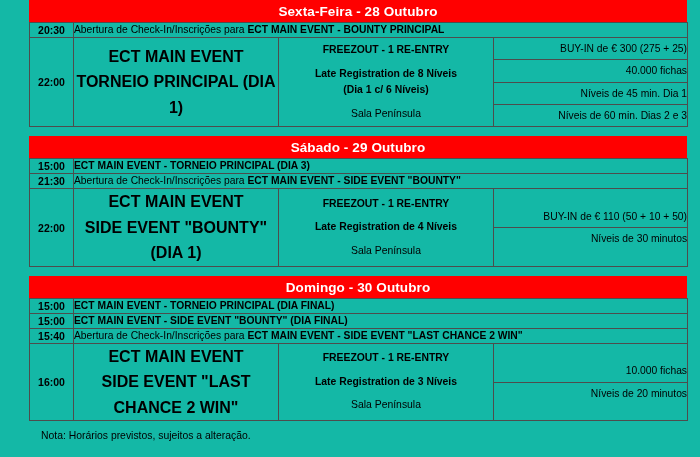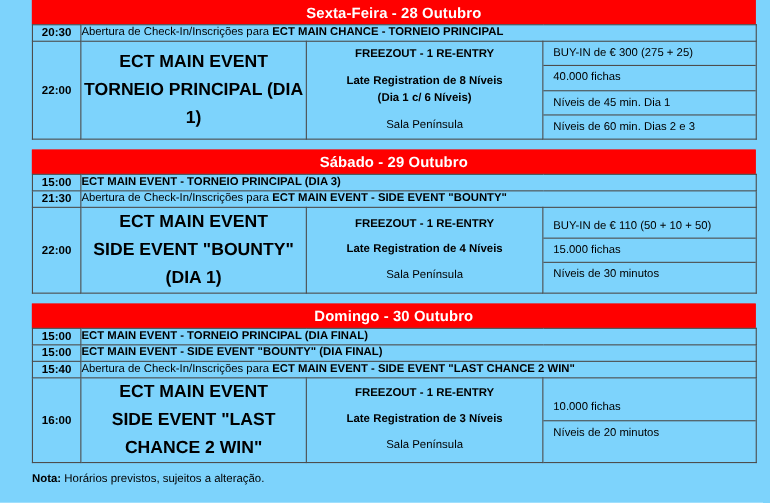--- a/index.html
+++ b/index.html
@@ -11,21 +11,21 @@
     width: 700px;
     height: 457px;
     font-family: "Liberation Sans", sans-serif;
     color: #000000;
     overflow: hidden;
   }
   #page {
     position: relative;
     width: 700px;
     height: 457px;
-    background: #7dd3fc;
+    background: #14b8a6;
   }
   .schedule-wrap {
     position: absolute;
     left: 29px;
     top: 0px;
     width: 658px;
   }
   .day-block {
     width: 100%;
     margin-bottom: 9px;
@@ -99,36 +99,36 @@
     width: 100%;
     height: 100%;
     border-collapse: collapse;
     table-layout: fixed;
   }
   table.info-table td {
     border: 0;
     border-bottom: 1px solid #4d4d4d;
     padding: 4px 0 4px 9px;
     font-size: 10.3px;
-    text-align: left;
+    text-align: right;
     vertical-align: middle;
     line-height: 1.3;
   }
   table.info-table tr:last-child td {
     border-bottom: 0;
   }
 
   .note {
     position: absolute;
     left: 29px;
     top: 430px;
     font-size: 10.4px;
     color: #000;
   }
-  .note .nb { font-weight: bold; }
+  .note .nb { font-weight: normal; margin-left: 12px; }
   .note .nn { font-weight: normal; }
 </style>
 </head>
 <body>
 
 <div id="page">
 
   <div class="schedule-wrap">
 
     <div class="day-block">
@@ -137,21 +137,21 @@
         <colgroup>
           <col class="col-time">
             <col class="col-event">
             <col class="col-format">
             <col class="col-info">
         </colgroup>
         <tbody>
           <tr>
             <td class="time-cell">20:30</td>
             <td class="simple-cell" colspan="3">
-              <span class="n">Abertura de Check-In/Inscrições para </span><span class="b">ECT MAIN CHANCE - TORNEIO PRINCIPAL</span>
+              <span class="n">Abertura de Check-In/Inscrições para </span><span class="b">ECT MAIN EVENT - BOUNTY PRINCIPAL</span>
             </td>
           </tr>
           <tr>
             <td class="time-cell">22:00</td>
             <td class="event-cell">
               <span>ECT MAIN EVENT</span><br>
               <span>TORNEIO PRINCIPAL (DIA 1)</span>
             </td>
             <td class="format-cell">
               <span class="fl">FREEZOUT - 1 RE-ENTRY</span>
@@ -216,23 +216,20 @@
               <span class="fl spaced">Late Registration de 4 Níveis</span>
               <span class="fl plain spaced">Sala Península</span>
             </td>
             <td class="info-cell">
               <table class="info-table">
                   <tbody>
                 <tr>
                       <td>BUY-IN de € 110 (50 + 10 + 50)</td>
                     </tr>
                 <tr>
-                      <td>15.000 fichas</td>
-                    </tr>
-                <tr>
                       <td>Níveis de 30 minutos</td>
                     </tr>
               </tbody>
                 </table>
             </td>
           </tr>
         </tbody>
       </table>
     </div>
 

